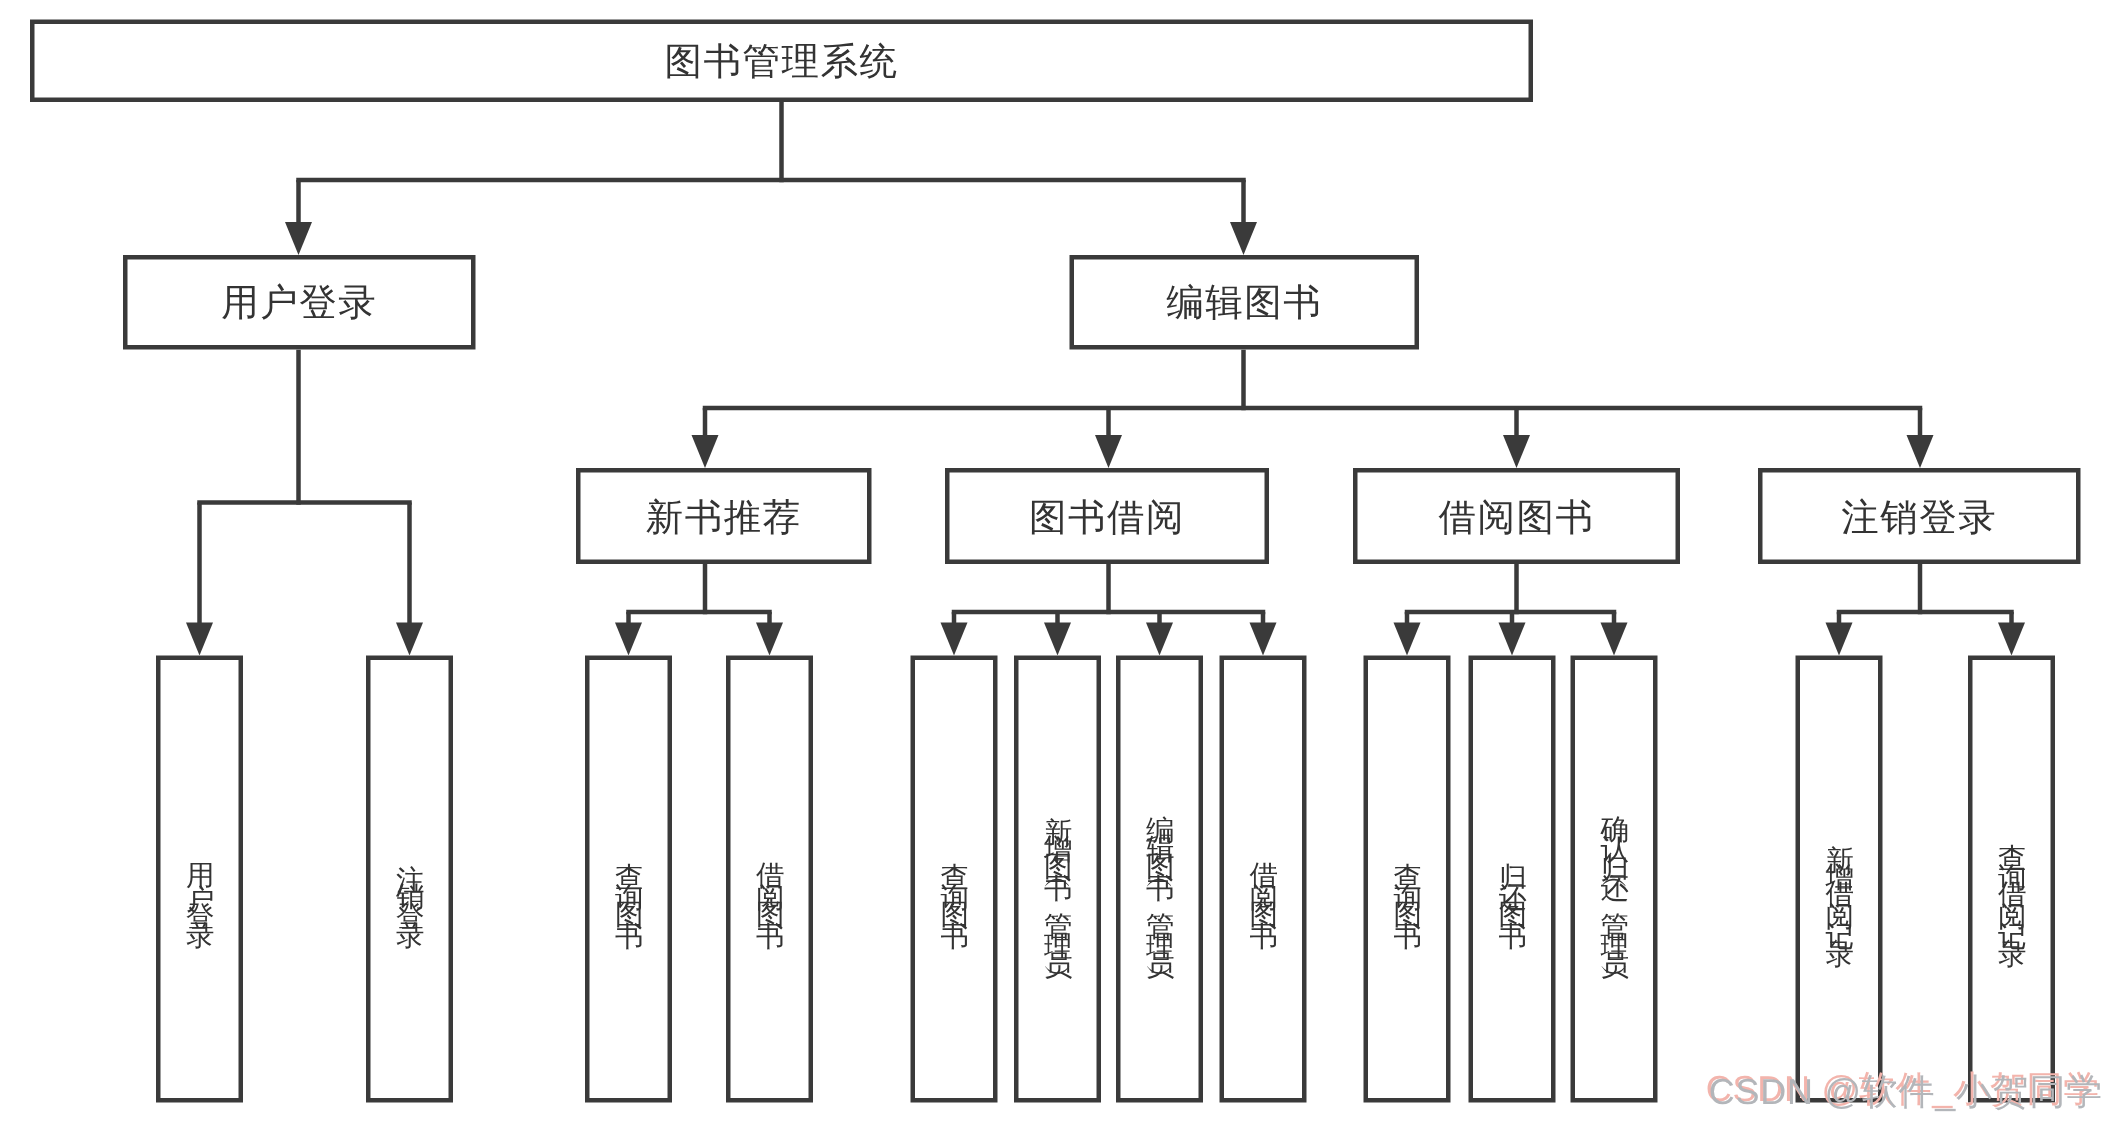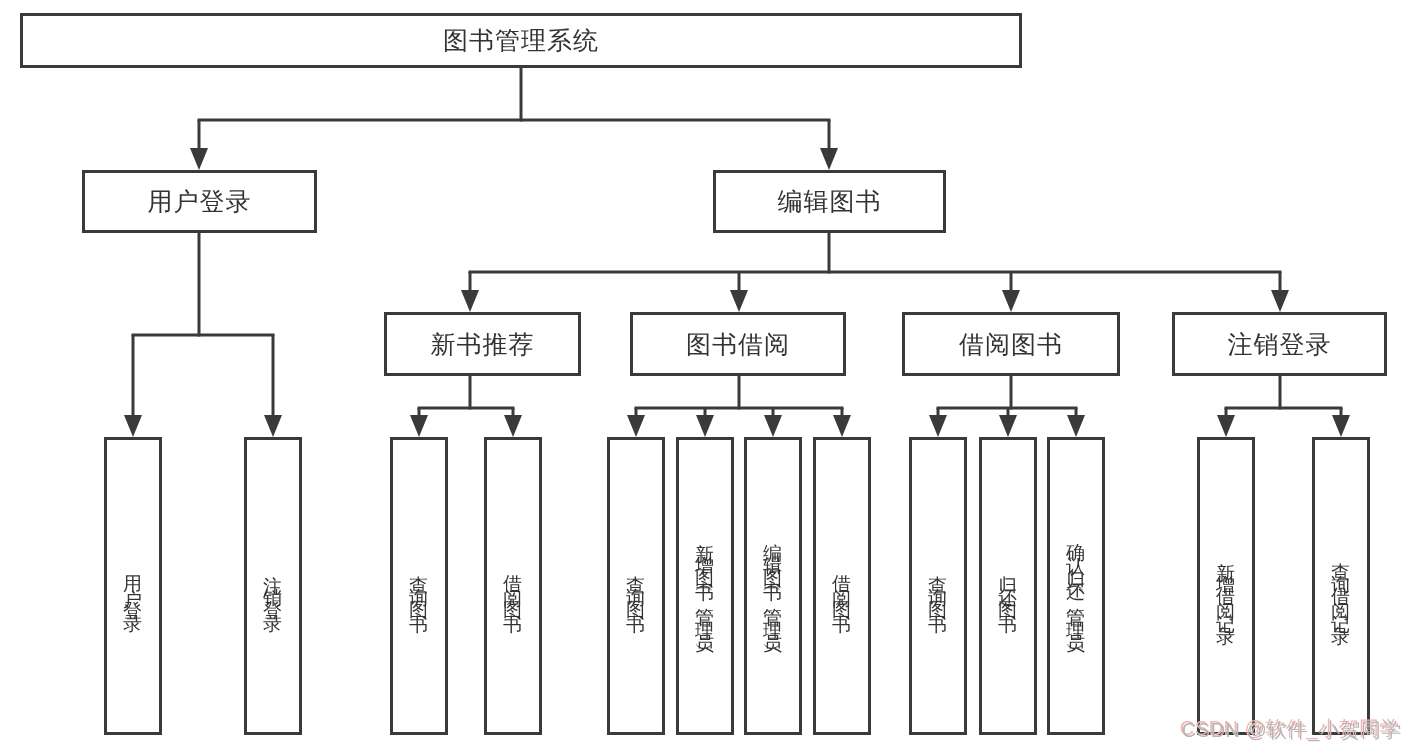--- a/index.html
+++ b/index.html
@@ -58,21 +58,21 @@
     text-orientation: mixed;
     font-size: 19px;
     letter-spacing: 13px;
     line-height: 1;
   }
 
   .watermark {
     position: absolute;
     right: 3px;
     bottom: 3px;
-    font-size: 20px;
+    font-size: 24px;
     color: var(--watermark);
     text-shadow: -2px -2px 0 var(--watermark-shadow);
     white-space: nowrap;
     z-index: 5;
     letter-spacing: 0.5px;
   }
 </style>
 </head>
 <body>
 

